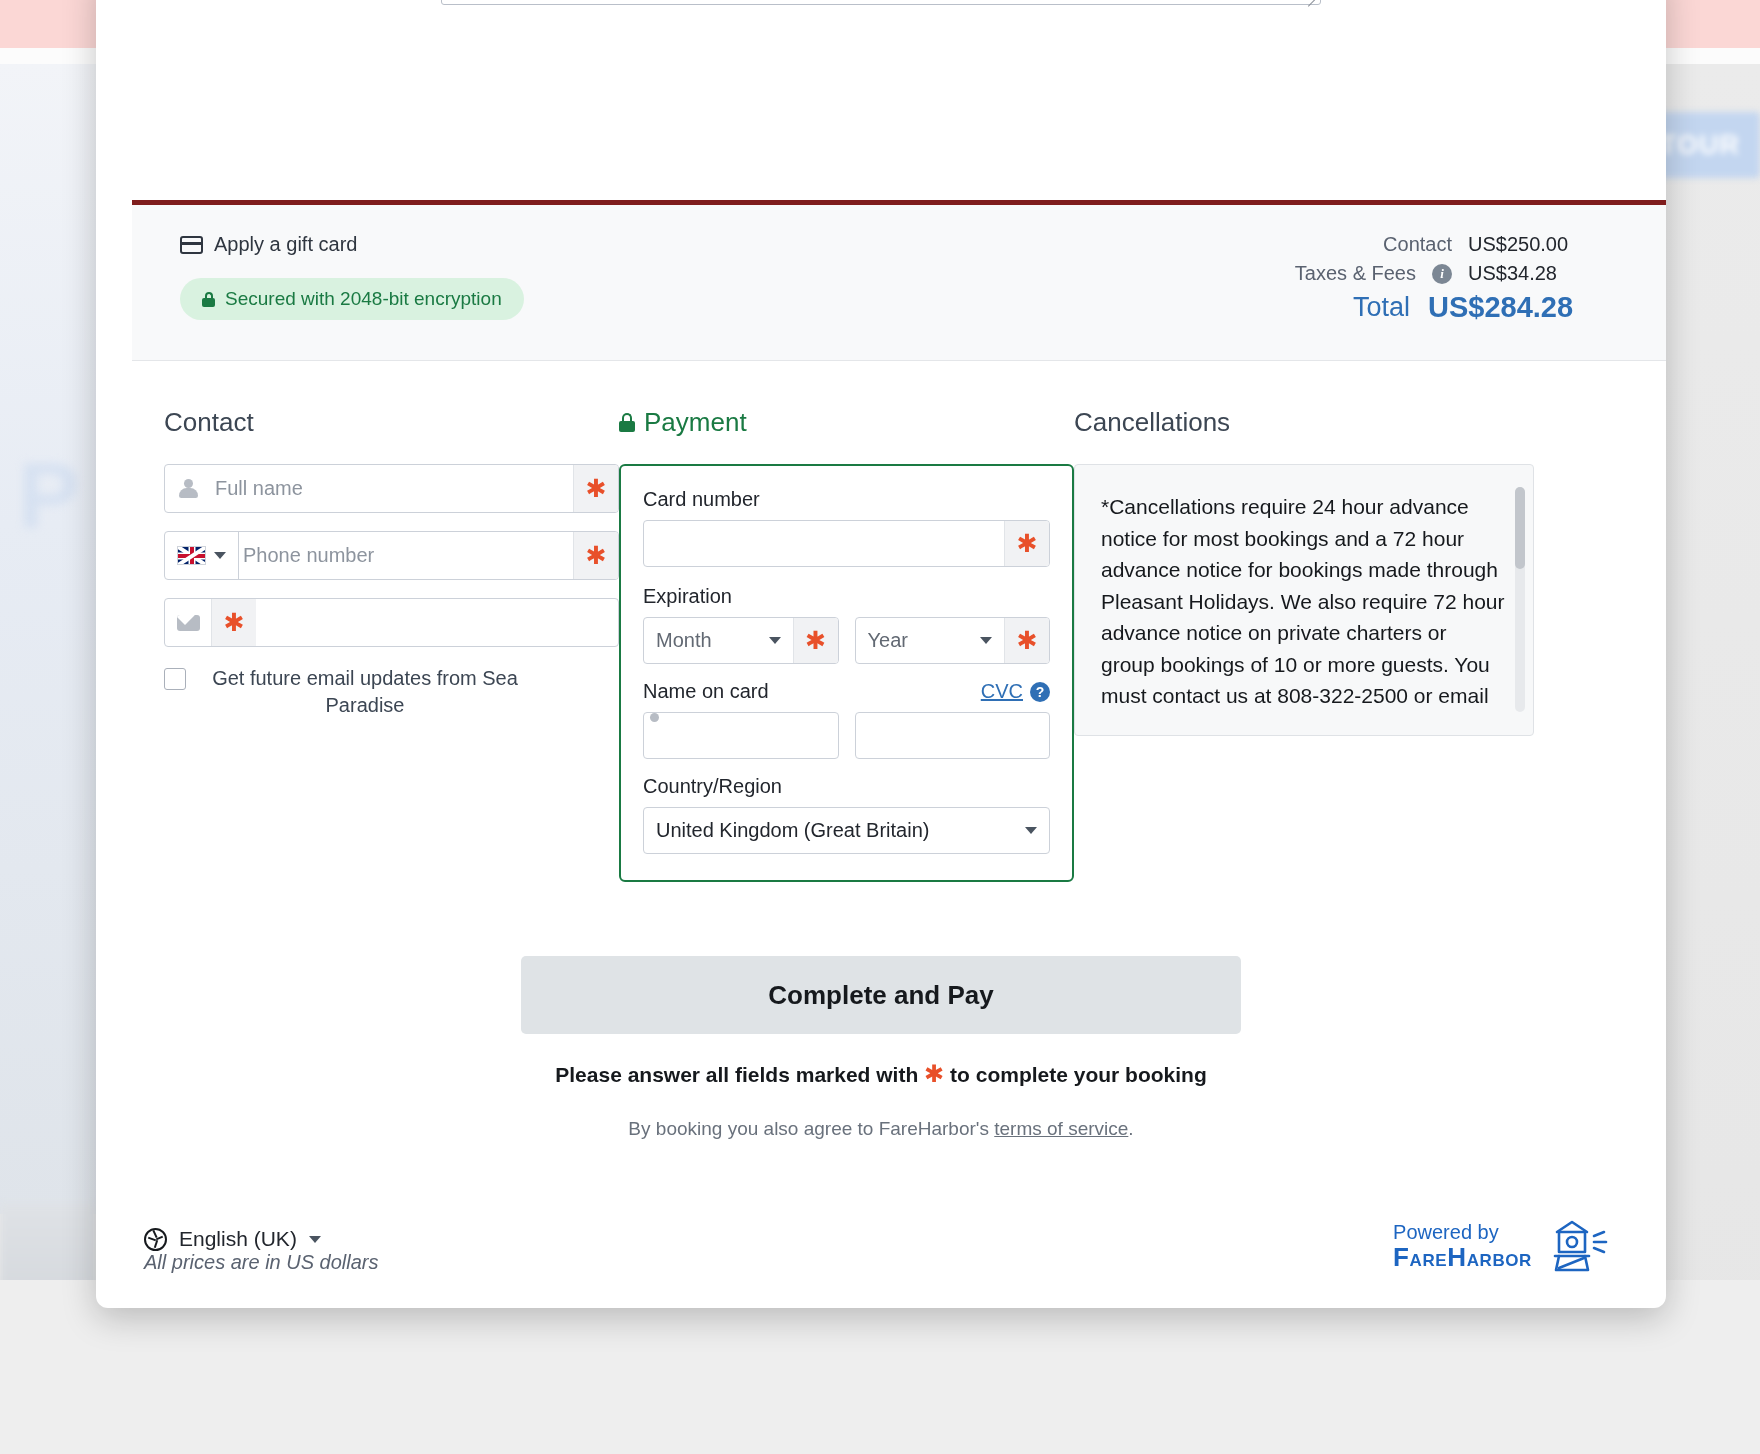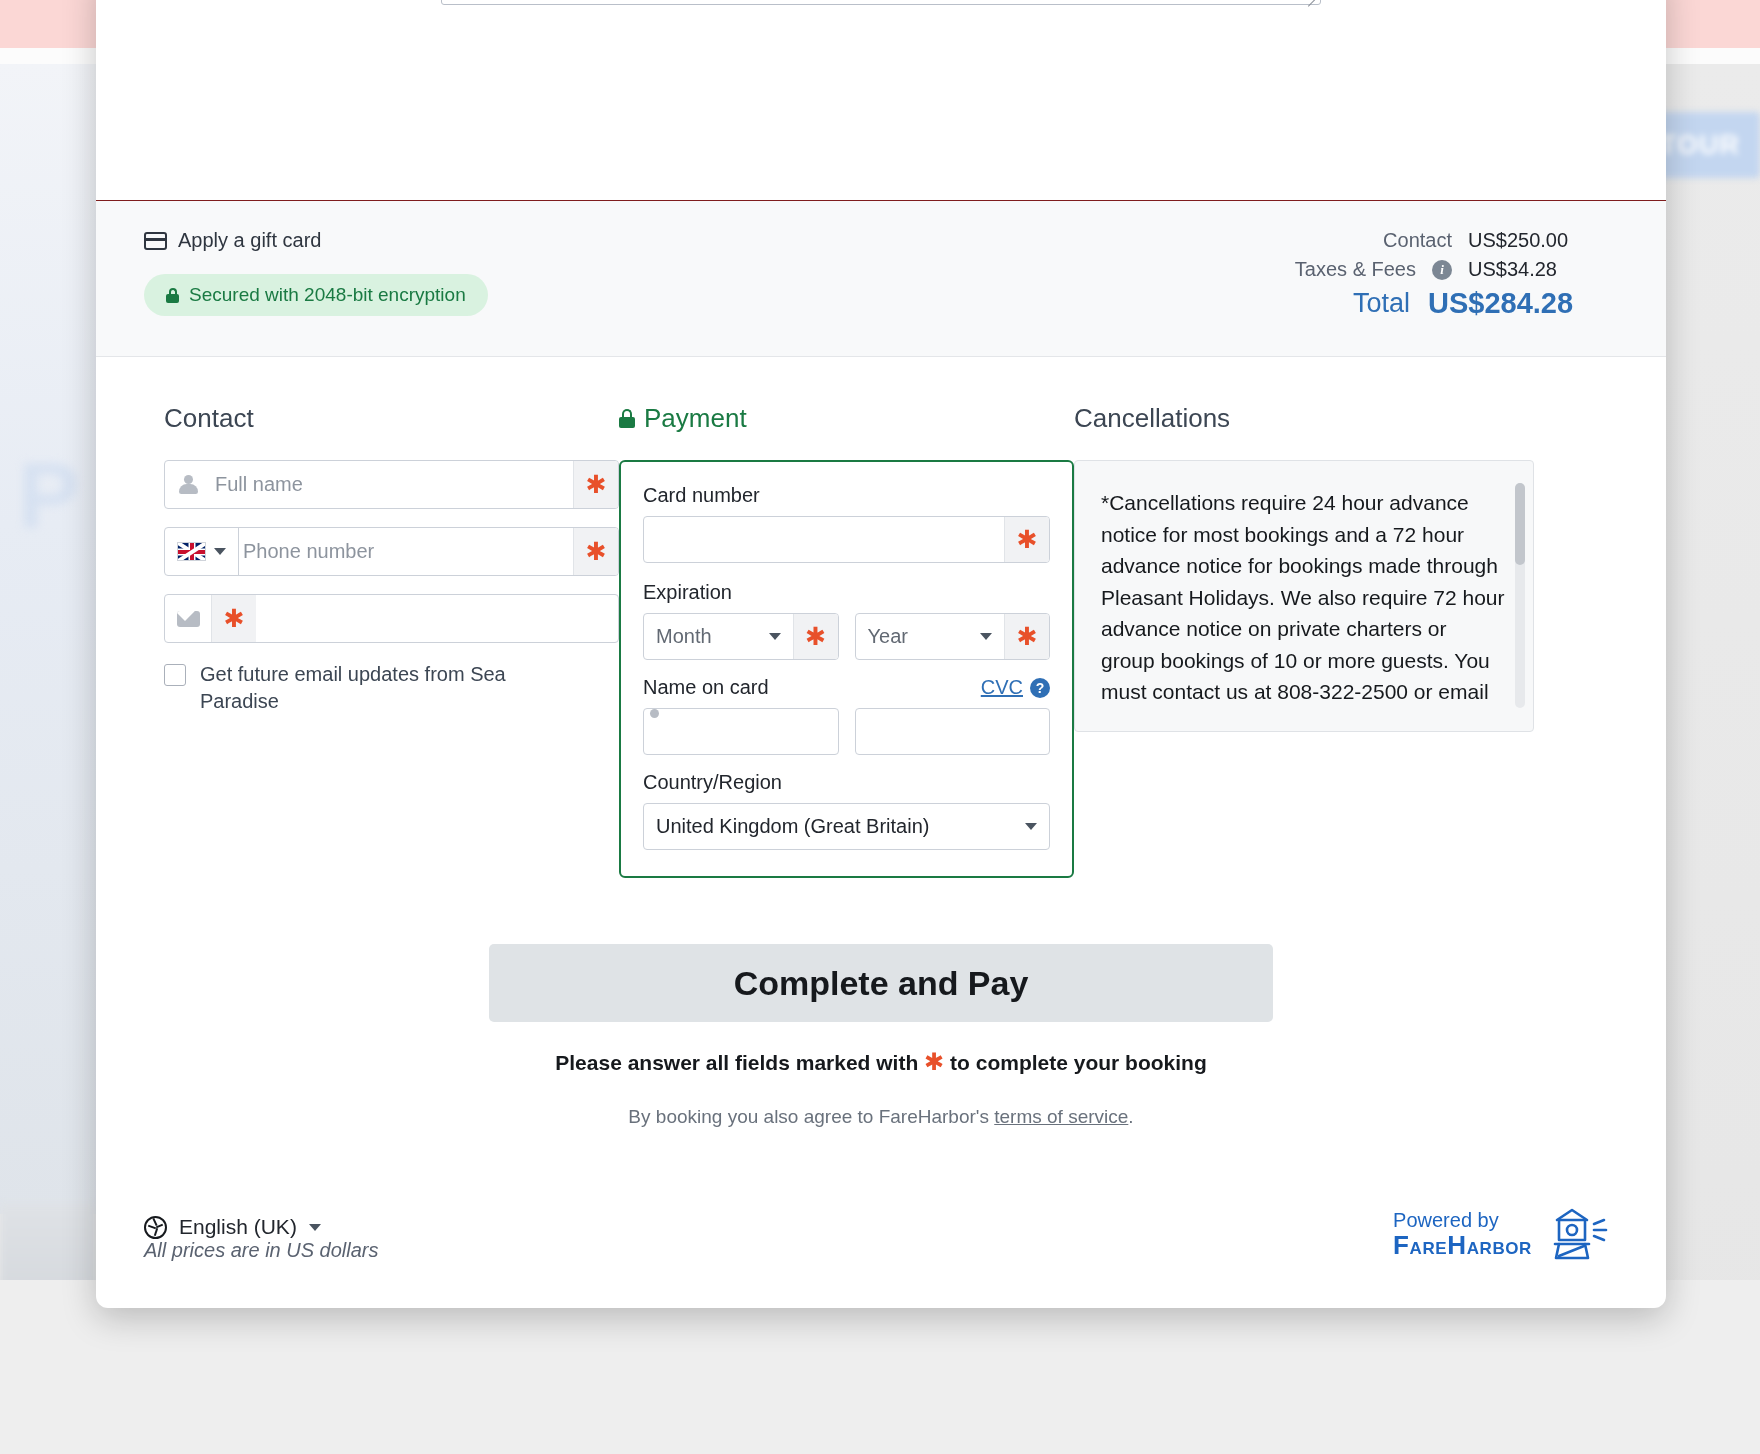--- a/index.html
+++ b/index.html
@@ -133,22 +133,23 @@
   .cut-textarea .grip i:nth-child(1) { bottom: 4px;  width: 11px; }
   .cut-textarea .grip i:nth-child(2) { bottom: 8px;  width: 6px; }
 
   
   #summary-bar {
     display: flex;
     justify-content: space-between;
     align-items: flex-start;
     padding: 28px 48px 30px 48px;
     background: #f8f9fa;
-    border-top: 1px solid #7f1d1d;
+    border-top: 5px solid #7f1d1d;
     border-bottom: 1px solid #e4e6e9;
+    margin-left: 36px;
   }
   .gift-card-row {
     display: flex;
     align-items: center;
     gap: 11px;
     font-size: 20px;
     color: #2f3640;
     cursor: pointer;
     margin-bottom: 22px;
   }
@@ -375,20 +376,21 @@
     border-top: 7px solid #4a5460;
     flex: none;
   }
 
   .checkbox-row {
     display: flex;
     align-items: flex-start;
     gap: 14px;
     margin-top: 0;
     cursor: pointer;
+    text-align: center;
   }
   .checkbox-box {
     width: 22px; height: 22px;
     border: 1px solid #aab0ba;
     border-radius: 3px;
     background: #fff;
     flex: none;
     margin-top: 3px;
   }
   .checkbox-label {
@@ -484,27 +486,27 @@
   .name-cvc-row { display: flex; gap: 16px; margin-bottom: 16px; }
   .name-cvc-row .pay-field { flex: 1; }
 
   
   #submit-area {
     text-align: center;
     padding: 66px 48px 0 48px;
   }
   #complete-pay-button {
     display: block;
-    width: 784px;
-    margin: 0 auto;
+    width: 720px;
+    margin: 8px auto;
     height: 78px;
     background: #dfe3e6;
     border: none;
     border-radius: 5px;
-    font-size: 34px;
+    font-size: 26px;
     font-weight: bold;
     color: #16191d;
     font-family: "Liberation Sans", sans-serif;
     cursor: pointer;
   }
   #required-note {
     margin-top: 26px;
     font-size: 21px;
     font-weight: bold;
     color: #16191d;

